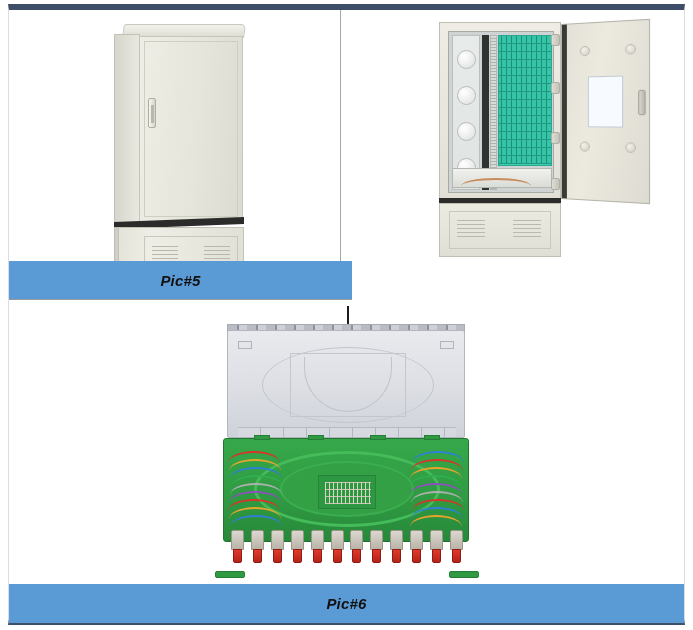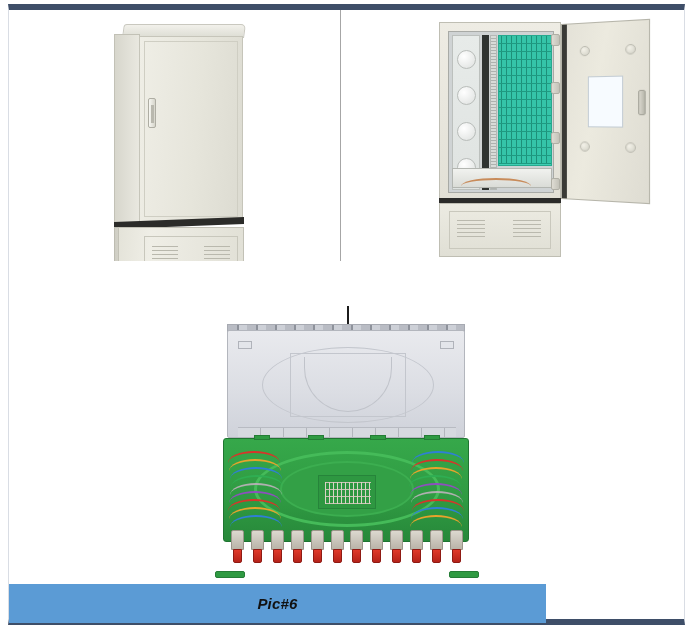--- a/index.html
+++ b/index.html
@@ -76,21 +76,21 @@
     height: 39px;
   }
   .cap-left {
     width: 332px;
     border-right: 1px solid #a6a6a6;
   }
   .cap-right {
     width: 343px;
   }
   .cap-full {
-    width: 537px;
+    width: 675px;
     border-bottom: none;
   }
   .cap-text {
     font-family: "Liberation Sans", sans-serif;
     font-weight: bold;
     font-style: italic;
     font-size: 15px;
     color: #111111;
     letter-spacing: 0.2px;
     white-space: nowrap;
@@ -660,20 +660,23 @@
           <div class="co-plinth-gap"></div>
           <div class="co-base"></div>
           <div class="co-base-panel"></div>
           <div class="co-vent co-vent-a"></div>
           <div class="co-vent co-vent-b"></div>
         </div>
       </div>
     </div>
 
     <div class="row cap-row">
+      <div class="caption cap-right">
+        <span class="cap-text">Pic#5</span>
+      </div>
     </div>
 
     <div class="row big-row">
       <div class="cell cell-full">
         <div class="tray">
 
           <div class="tr-pin"></div>
           <div class="tr-lid-teeth"></div>
 
           <div class="tr-lid">

